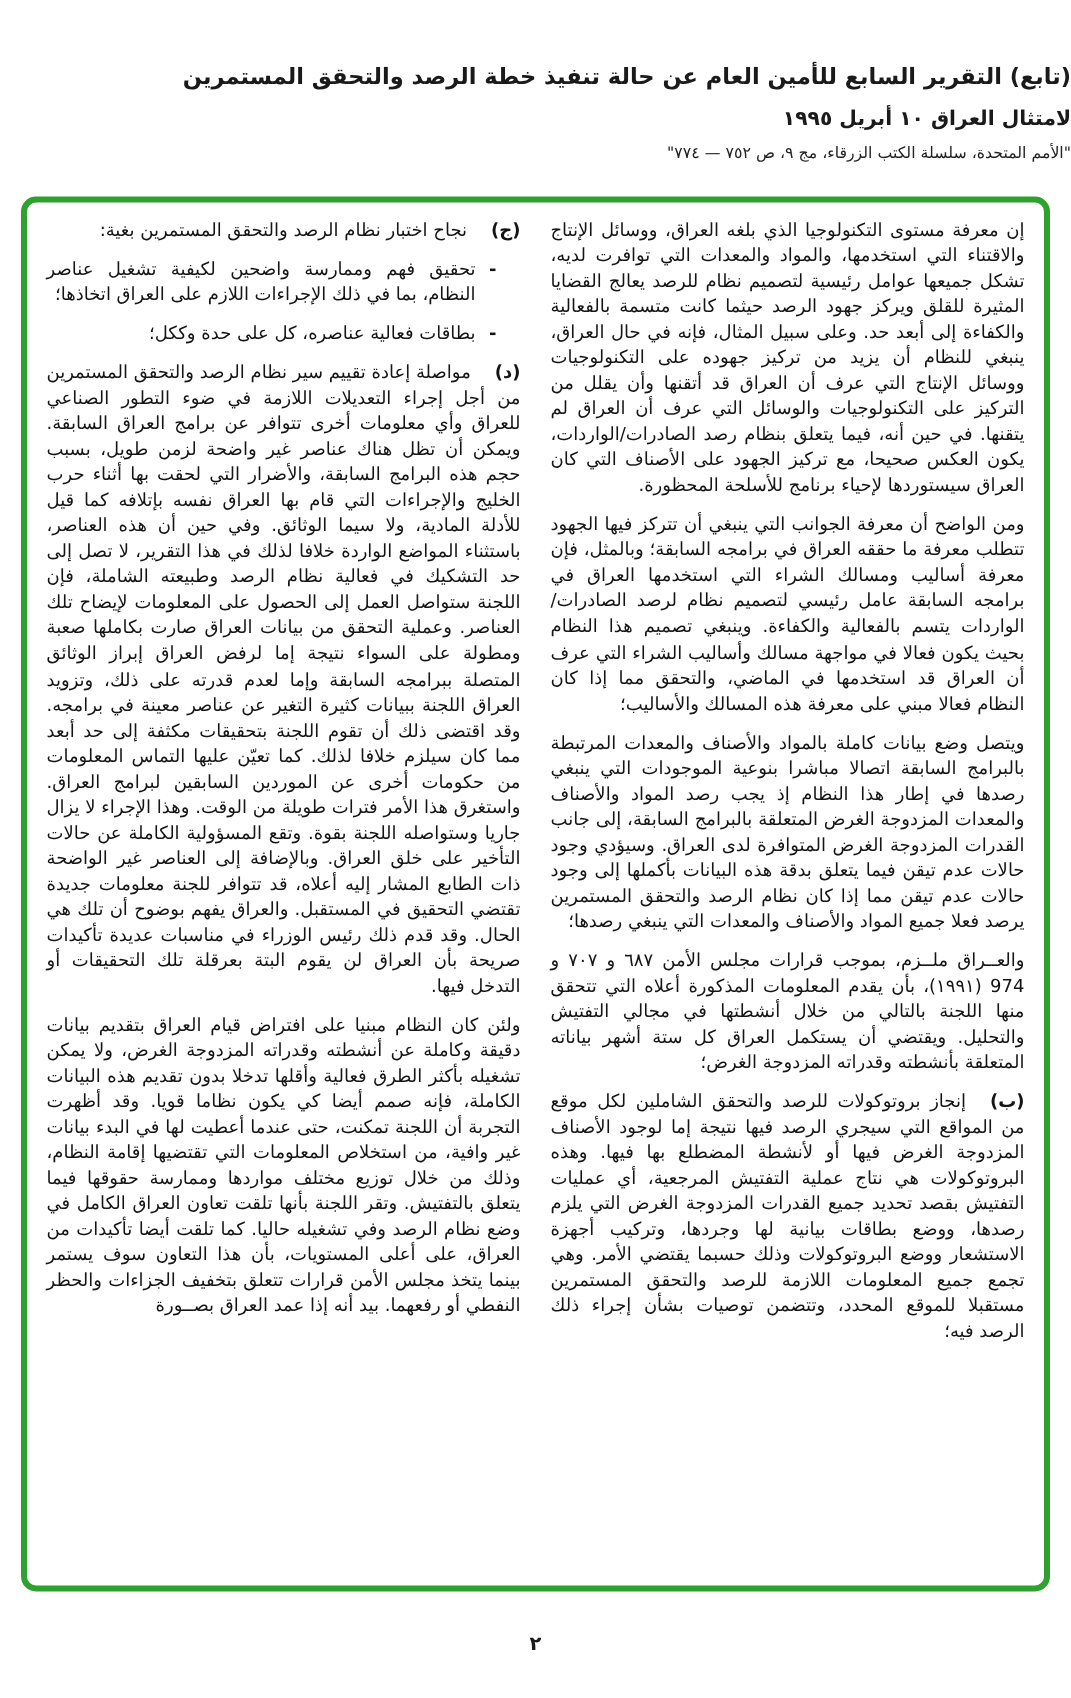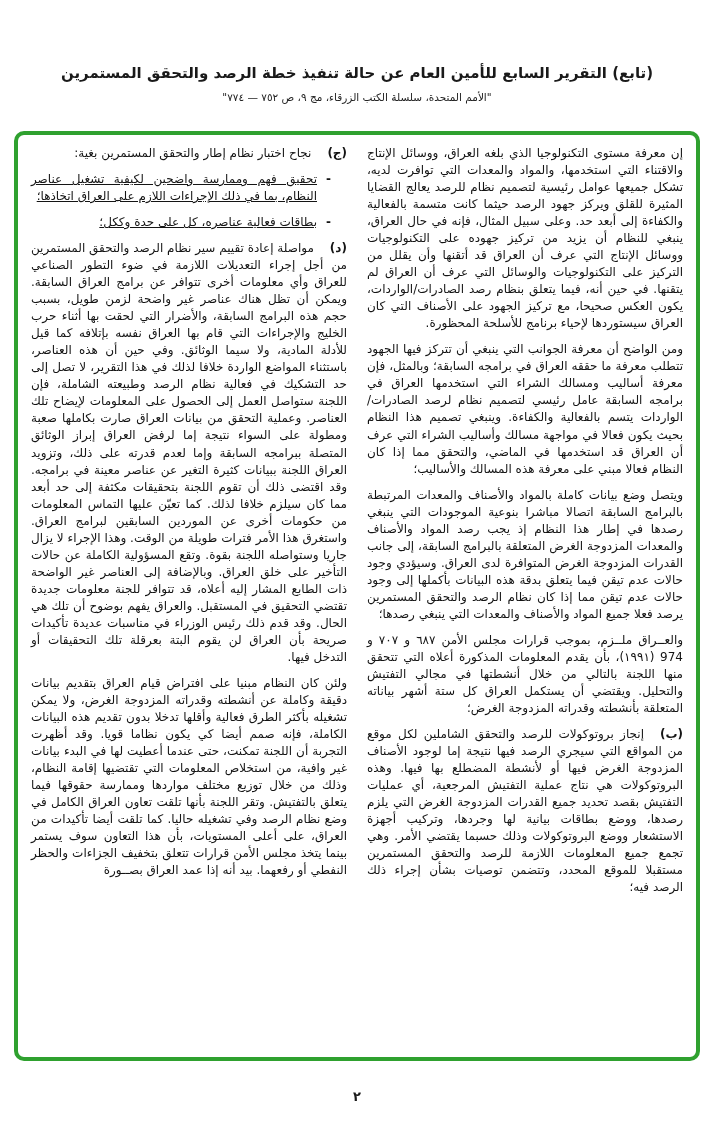--- a/index.html
+++ b/index.html
@@ -10,23 +10,21 @@
   body {
     width: 714px;
     height: 1132px;
     position: relative;
     font-family: "DejaVu Sans", sans-serif;
     color: #1a1a1a;
     overflow: hidden;
   }
   .doc-header {
     direction: rtl;
-    text-align: center;
     padding-top: 42px;
-    margin-top: 22px;
   }
   .title1 {
     font-size: 15px;
     font-weight: bold;
     letter-spacing: 0.2px;
   }
   .title2 {
     font-size: 13.5px;
     font-weight: bold;
     margin-top: 11px;
@@ -77,55 +75,55 @@
     padding-right: 16px;
     margin: 0 0 9px 0;
   }
   .dash {
     flex: 0 0 auto;
     font-weight: bold;
   }
   .btext {
     flex: 1 1 auto;
     text-align: justify;
-    text-decoration: underline;
   }
   .page-number {
     position: absolute;
     left: 0;
     right: 0;
     bottom: 28px;
     text-align: center;
     font-size: 13px;
     font-weight: bold;
   }
 </style>
 </head>
 <body>
 
 <div class="page">
 
   <header class="doc-header">
     <div class="title1">(تابع) التقرير السابع للأمين العام عن حالة تنفيذ خطة الرصد والتحقق المستمرين</div>
+    <div class="title2">لامتثال العراق ١٠ أبريل ١٩٩٥</div>
     <div class="source">"الأمم المتحدة، سلسلة الكتب الزرقاء، مج ٩، ص ٧٥٢ — ٧٧٤"</div>
   </header>
 
   <div class="green-box" style="border-color: rgb(47, 161, 47);">
     <div class="columns">
 
       <div class="col">
         <p>إن معرفة مستوى التكنولوجيا الذي بلغه العراق، ووسائل الإنتاج والاقتناء التي استخدمها، والمواد والمعدات التي توافرت لديه، تشكل جميعها عوامل رئيسية لتصميم نظام للرصد يعالج القضايا المثيرة للقلق ويركز جهود الرصد حيثما كانت متسمة بالفعالية والكفاءة إلى أبعد حد. وعلى سبيل المثال، فإنه في حال العراق، ينبغي للنظام أن يزيد من تركيز جهوده على التكنولوجيات ووسائل الإنتاج التي عرف أن العراق قد أتقنها وأن يقلل من التركيز على التكنولوجيات والوسائل التي عرف أن العراق لم يتقنها. في حين أنه، فيما يتعلق بنظام رصد الصادرات/الواردات، يكون العكس صحيحا، مع تركيز الجهود على الأصناف التي كان العراق سيستوردها لإحياء برنامج للأسلحة المحظورة.</p>
         <p>ومن الواضح أن معرفة الجوانب التي ينبغي أن تتركز فيها الجهود تتطلب معرفة ما حققه العراق في برامجه السابقة؛ وبالمثل، فإن معرفة أساليب ومسالك الشراء التي استخدمها العراق في برامجه السابقة عامل رئيسي لتصميم نظام لرصد الصادرات/الواردات يتسم بالفعالية والكفاءة. وينبغي تصميم هذا النظام بحيث يكون فعالا في مواجهة مسالك وأساليب الشراء التي عرف أن العراق قد استخدمها في الماضي، والتحقق مما إذا كان النظام فعالا مبني على معرفة هذه المسالك والأساليب؛</p>
         <p>ويتصل وضع بيانات كاملة بالمواد والأصناف والمعدات المرتبطة بالبرامج السابقة اتصالا مباشرا بنوعية الموجودات التي ينبغي رصدها في إطار هذا النظام إذ يجب رصد المواد والأصناف والمعدات المزدوجة الغرض المتعلقة بالبرامج السابقة، إلى جانب القدرات المزدوجة الغرض المتوافرة لدى العراق. وسيؤدي وجود حالات عدم تيقن فيما يتعلق بدقة هذه البيانات بأكملها إلى وجود حالات عدم تيقن مما إذا كان نظام الرصد والتحقق المستمرين يرصد فعلا جميع المواد والأصناف والمعدات التي ينبغي رصدها؛</p>
         <p>والعــراق ملــزم، بموجب قرارات مجلس الأمن ٦٨٧ و ٧٠٧ و 974 (١٩٩١)، بأن يقدم المعلومات المذكورة أعلاه التي تتحقق منها اللجنة بالتالي من خلال أنشطتها في مجالي التفتيش والتحليل. ويقتضي أن يستكمل العراق كل ستة أشهر بياناته المتعلقة بأنشطته وقدراته المزدوجة الغرض؛</p>
         <p><span class="item-label">(ب)</span><span>إنجاز بروتوكولات للرصد والتحقق الشاملين لكل موقع من المواقع التي سيجري الرصد فيها نتيجة إما لوجود الأصناف المزدوجة الغرض فيها أو لأنشطة المضطلع بها فيها. وهذه البروتوكولات هي نتاج عملية التفتيش المرجعية، أي عمليات التفتيش بقصد تحديد جميع القدرات المزدوجة الغرض التي يلزم رصدها، ووضع بطاقات بيانية لها وجردها، وتركيب أجهزة الاستشعار ووضع البروتوكولات وذلك حسبما يقتضي الأمر. وهي تجمع جميع المعلومات اللازمة للرصد والتحقق المستمرين مستقبلا للموقع المحدد، وتتضمن توصيات بشأن إجراء ذلك الرصد فيه؛</span></p>
       </div>
 
       <div class="col">
-        <p><span class="item-label">(ج)</span><span>نجاح اختبار نظام إطار والتحقق المستمرين بغية:</span></p>
+        <p><span class="item-label">(ج)</span><span>نجاح اختبار نظام الرصد والتحقق المستمرين بغية:</span></p>
         <div class="bullet">
           <span class="dash">-</span>
           <span class="btext">تحقيق فهم وممارسة واضحين لكيفية تشغيل عناصر النظام، بما في ذلك الإجراءات اللازم على العراق اتخاذها؛</span>
         </div>
         <div class="bullet">
           <span class="dash">-</span>
           <span class="btext">بطاقات فعالية عناصره، كل على حدة وككل؛</span>
         </div>
         <p><span class="item-label">(د)</span><span>مواصلة إعادة تقييم سير نظام الرصد والتحقق المستمرين من أجل إجراء التعديلات اللازمة في ضوء التطور الصناعي للعراق وأي معلومات أخرى تتوافر عن برامج العراق السابقة. ويمكن أن تظل هناك عناصر غير واضحة لزمن طويل، بسبب حجم هذه البرامج السابقة، والأضرار التي لحقت بها أثناء حرب الخليج والإجراءات التي قام بها العراق نفسه بإتلافه كما قيل للأدلة المادية، ولا سيما الوثائق. وفي حين أن هذه العناصر، باستثناء المواضع الواردة خلافا لذلك في هذا التقرير، لا تصل إلى حد التشكيك في فعالية نظام الرصد وطبيعته الشاملة، فإن اللجنة ستواصل العمل إلى الحصول على المعلومات لإيضاح تلك العناصر. وعملية التحقق من بيانات العراق صارت بكاملها صعبة ومطولة على السواء نتيجة إما لرفض العراق إبراز الوثائق المتصلة ببرامجه السابقة وإما لعدم قدرته على ذلك، وتزويد العراق اللجنة ببيانات كثيرة التغير عن عناصر معينة في برامجه. وقد اقتضى ذلك أن تقوم اللجنة بتحقيقات مكثفة إلى حد أبعد مما كان سيلزم خلافا لذلك. كما تعيّن عليها التماس المعلومات من حكومات أخرى عن الموردين السابقين لبرامج العراق. واستغرق هذا الأمر فترات طويلة من الوقت. وهذا الإجراء لا يزال جاريا وستواصله اللجنة بقوة. وتقع المسؤولية الكاملة عن حالات التأخير على خلق العراق. وبالإضافة إلى العناصر غير الواضحة ذات الطابع المشار إليه أعلاه، قد تتوافر للجنة معلومات جديدة تقتضي التحقيق في المستقبل. والعراق يفهم بوضوح أن تلك هي الحال. وقد قدم ذلك رئيس الوزراء في مناسبات عديدة تأكيدات صريحة بأن العراق لن يقوم البتة بعرقلة تلك التحقيقات أو التدخل فيها.</span></p>
         <p>ولئن كان النظام مبنيا على افتراض قيام العراق بتقديم بيانات دقيقة وكاملة عن أنشطته وقدراته المزدوجة الغرض، ولا يمكن تشغيله بأكثر الطرق فعالية وأقلها تدخلا بدون تقديم هذه البيانات الكاملة، فإنه صمم أيضا كي يكون نظاما قويا. وقد أظهرت التجربة أن اللجنة تمكنت، حتى عندما أعطيت لها في البدء بيانات غير وافية، من استخلاص المعلومات التي تقتضيها إقامة النظام، وذلك من خلال توزيع مختلف مواردها وممارسة حقوقها فيما يتعلق بالتفتيش. وتقر اللجنة بأنها تلقت تعاون العراق الكامل في وضع نظام الرصد وفي تشغيله حاليا. كما تلقت أيضا تأكيدات من العراق، على أعلى المستويات، بأن هذا التعاون سوف يستمر بينما يتخذ مجلس الأمن قرارات تتعلق بتخفيف الجزاءات والحظر النفطي أو رفعهما. بيد أنه إذا عمد العراق بصــورة</p>

